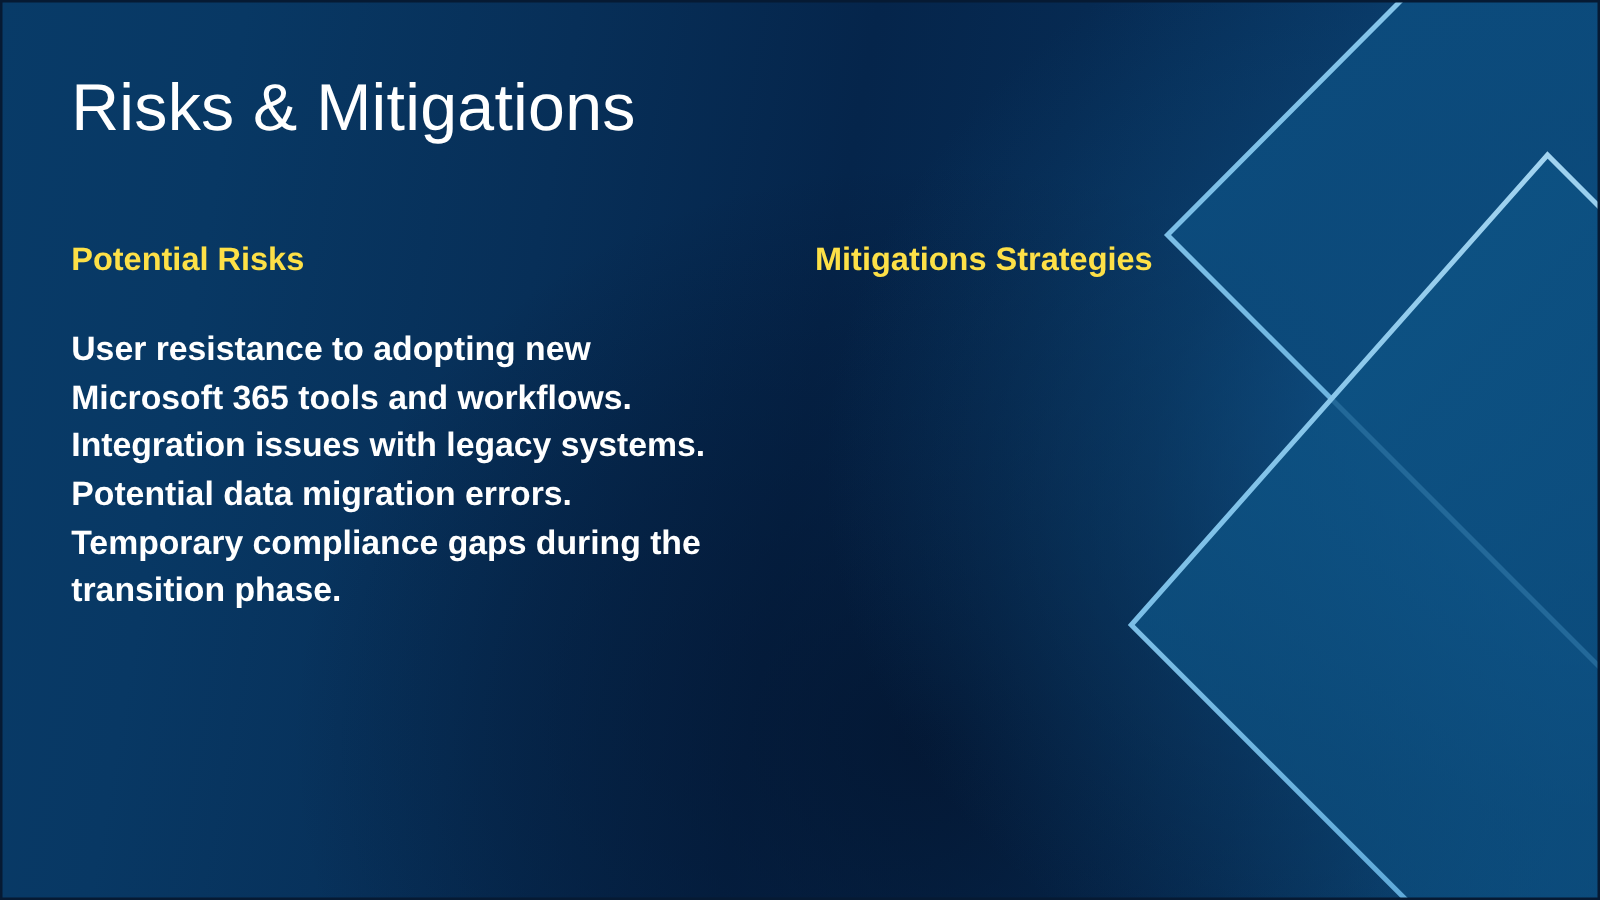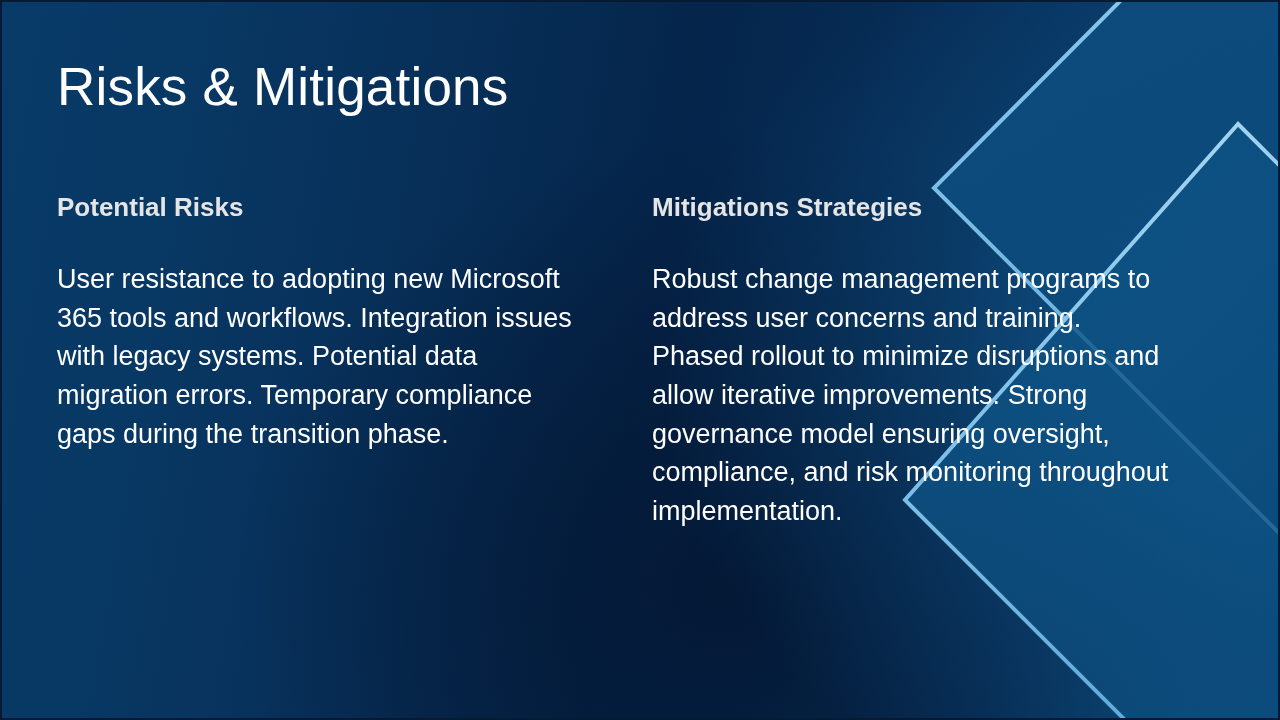--- a/index.html
+++ b/index.html
@@ -81,35 +81,35 @@
     position: absolute;
     top: 192px;
     width: 520px;
   }
   #col-left  { left: 57px; }
   #col-right { left: 652px; }
 
   .col-heading {
     font-size: 26px;
     font-weight: bold;
-    color: #e5e5e5;
+    color: #fde047;
     line-height: 1.2;
     margin: 0 0 37px 0;
     white-space: nowrap;
   }
 
   .col-body {
     font-size: 27px;
     font-weight: 400;
     color: #ffffff;
     line-height: 38.6px;
   }
 
   #col-right .col-body { width: 520px; }
-  #col-left  .col-body { width: 515px; }
+  #col-left  .col-body { width: 515px; font-weight: bold; }
 </style>
 </head>
 <body>
 
 <div id="slide">
 
   <svg id="deco" viewBox="0 0 1280 720" width="1280" height="720" preserveAspectRatio="none">
     <defs>
       <linearGradient id="dfill1" x1="0" y1="0" x2="1" y2="1">
         <stop offset="0%" stop-color="#0d5285" stop-opacity="0.95"></stop>
@@ -140,19 +140,18 @@
 
     <h1 id="title">Risks &amp; Mitigations</h1>
 
     <div class="col" id="col-left">
       <div class="col-heading">Potential Risks</div>
       <div class="col-body">User resistance to adopting new Microsoft 365 tools and workflows. Integration issues with legacy systems. Potential data migration errors. Temporary compliance gaps during the transition phase.</div>
     </div>
 
     <div class="col" id="col-right">
       <div class="col-heading">Mitigations Strategies</div>
-      <div class="col-body">Robust change management programs to address user concerns and training. Phased rollout to minimize disruptions and allow iterative improvements. Strong governance model ensuring oversight, compliance, and risk monitoring throughout implementation.</div>
     </div>
 
   </div>
 
   <div id="edge-frame"></div>
 </div>
 
 </body></html>

